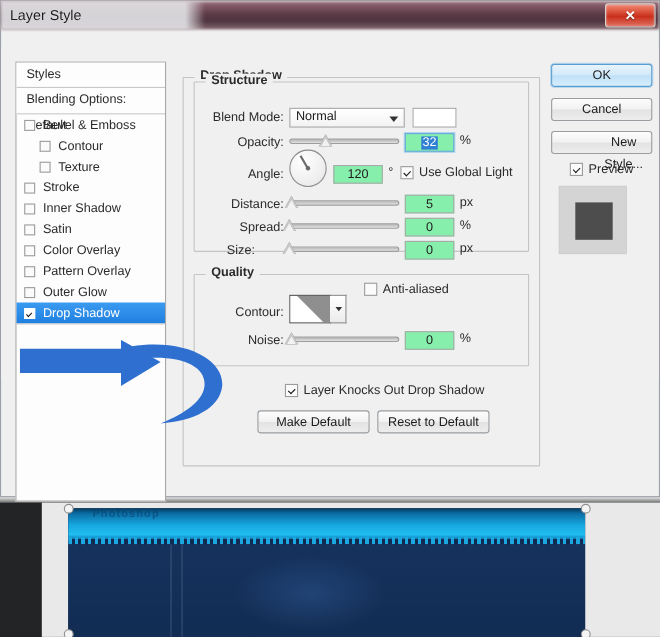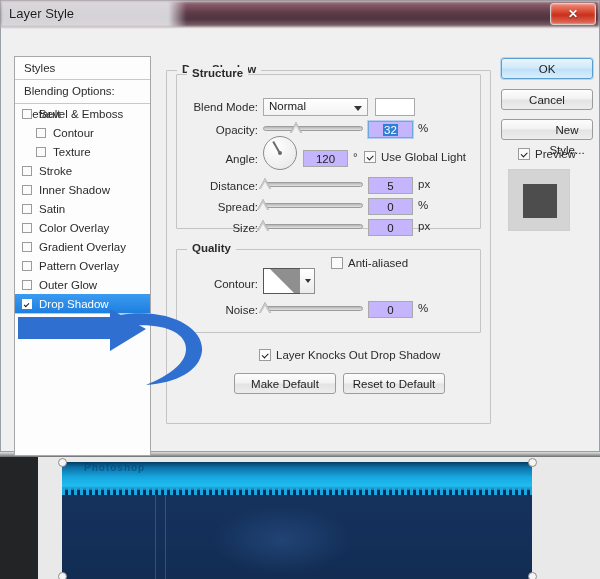--- a/index.html
+++ b/index.html
@@ -185,21 +185,21 @@
   }
   #grp-dropshadow { left: 0; top: 14px; width: 325px; height: 354px; }
   #grp-structure  { left: 10px; top: 18px; width: 305px; height: 155px; }
   #grp-quality    { left: 10px; top: 193px; width: 305px; height: 84px; }
 
   .field-label {
     position: absolute; font-size: 11.5px; color: #2b2b2b; text-align: right;
   }
   .num-input {
     position: absolute; height: 17px; line-height: 16px;
-    border: 1px solid #a9a9a9; background: #c4b5fd;
+    border: 1px solid #a9a9a9; background: #86efac;
     font-size: 11.5px; color: #202020;
     box-sizing: border-box; padding: 0 4px;
   }
   .num-input.center-val { text-align: center; }
   .unit {
     position: absolute; font-size: 11.5px; color: #2b2b2b;
   }
   .sel-val {
     background: #2f7fd4; color: #ffffff; padding: 0 1px;
   }
@@ -424,24 +424,20 @@
         <div class="effect-row">
           <span class="chk"></span>
           <span>Satin</span>
         </div>
         <div class="effect-row">
           <span class="chk"></span>
           <span>Color Overlay</span>
         </div>
         <div class="effect-row">
           <span class="chk"></span>
-          <span>Gradient Overlay</span>
-        </div>
-        <div class="effect-row">
-          <span class="chk"></span>
           <span>Pattern Overlay</span>
         </div>
         <div class="effect-row">
           <span class="chk"></span>
           <span>Outer Glow</span>
         </div>
         <div class="effect-row selected">
           <span class="chk checked"></span>
           <span>Drop Shadow</span>
         </div>
@@ -496,21 +492,21 @@
         <div class="unit" style="left:252px; top:122px;">px</div>
 
         <div class="field-label" style="left:14px; top:145px; width:78px;">Spread:</div>
         <div class="slider" style="left:97px; top:142px; width:100px;">
           <div class="track"></div>
           <div class="thumb" id="spread-thumb" style="left: calc(0% - 6px);"></div>
         </div>
         <div class="num-input center-val" style="left:202px; top:142px; width:45px;">0</div>
         <div class="unit" style="left:252px; top:143px;">%</div>
 
-        <div class="field-label" style="left:14px; top:166px; width:78px;">Size:</div>
+        <div class="field-label" style="left:14px; top:166px; width:78px;text-align:center;">Size:</div>
         <div class="slider" style="left:97px; top:163px; width:100px;">
           <div class="track"></div>
           <div class="thumb" id="size-thumb" style="left: calc(0% - 6px);"></div>
         </div>
         <div class="num-input center-val" style="left:202px; top:163px; width:45px;">0</div>
         <div class="unit" style="left:252px; top:164px;">px</div>
 
         <div class="group" id="grp-quality">
           <div class="group-legend">Quality</div>
         </div>

